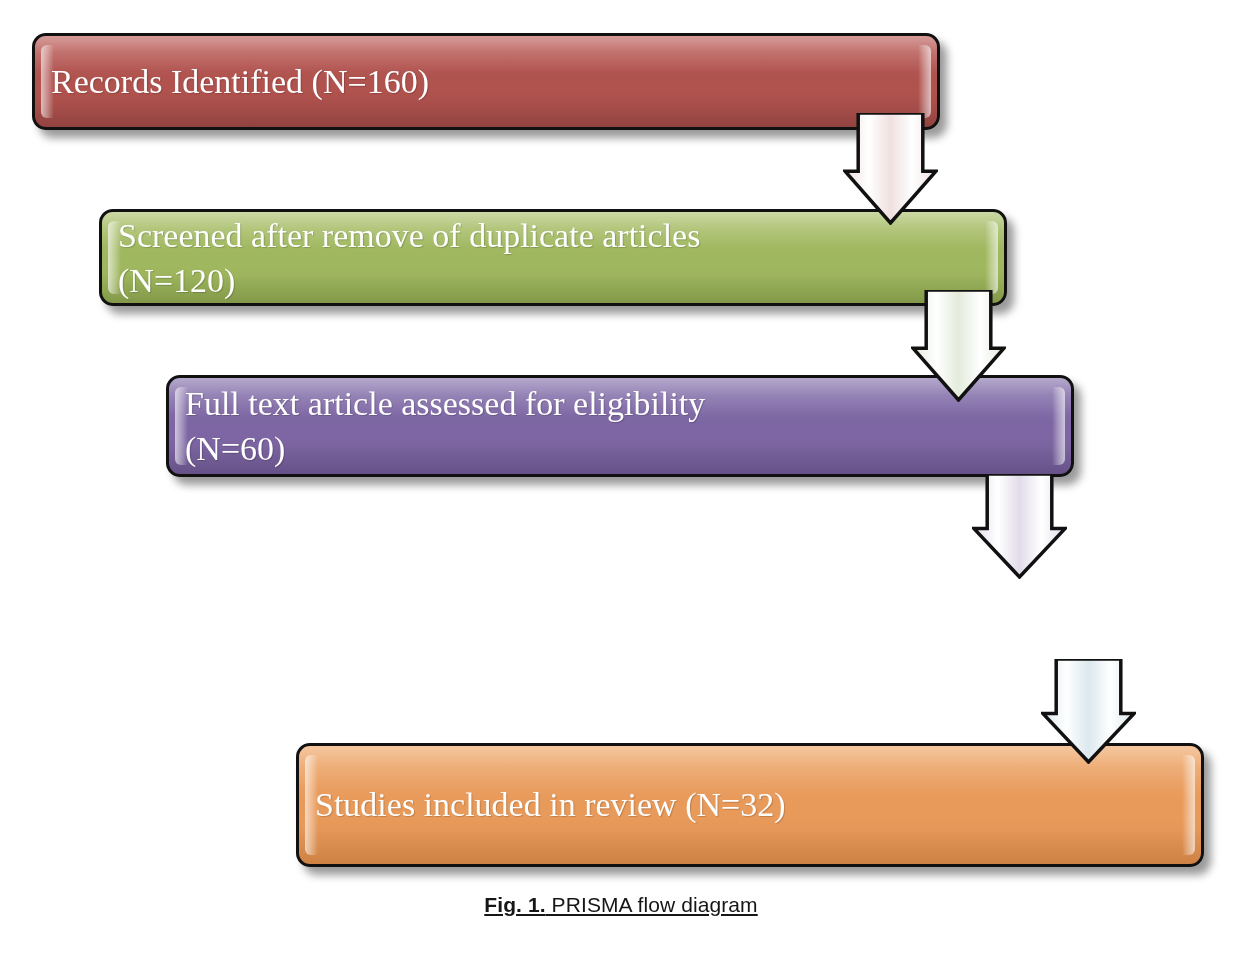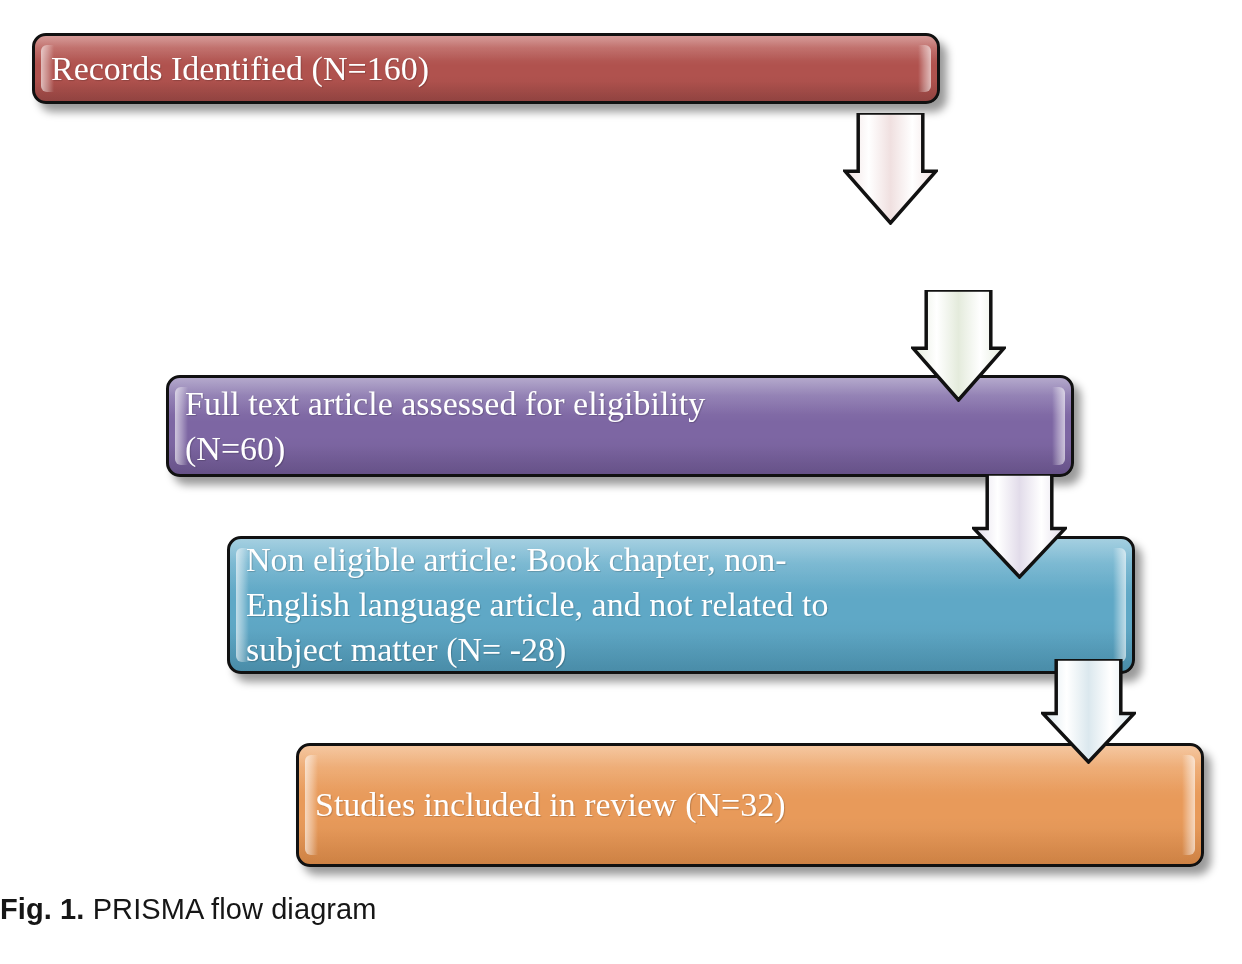--- a/index.html
+++ b/index.html
@@ -86,59 +86,59 @@
     z-index: 5;
   }
   .flow-arrow svg { display: block; }
 
   
   #figure-caption {
     position: absolute;
     left: 0;
     right: 0;
     top: 893px;
-    text-align: left;
+    text-align: center;
     font-family: "Liberation Sans", sans-serif;
-    font-size: 29px;
+    font-size: 21px;
     color: #161616;
     letter-spacing: 0.1px;
+    text-decoration: underline;
   }
   #figure-caption .cap-strong {
     font-weight: bold;
   }
 </style>
 </head>
 <body>
 
 <div id="canvas">
 
-  <div class="flow-box" style="left: 32px; top: 33px; width: 908px; height: 71px; background: linear-gradient(rgb(196, 112, 108) 0%, rgb(176, 82, 78) 38%, rgb(176, 82, 78) 70%, rgb(156, 72, 69) 100%);">
+  <div class="flow-box" style="left: 32px; top: 33px; width: 908px; height: 97px; background: linear-gradient(rgb(196, 112, 108) 0%, rgb(176, 82, 78) 38%, rgb(176, 82, 78) 70%, rgb(156, 72, 69) 100%);">
     <div class="sheen"></div>
     <div class="bevel-l"></div>
     <div class="bevel-r"></div>
     <div class="box-label">Records Identified (N=160)</div>
   </div>
 
+  <div class="flow-box" style="left: 99px; top: 209px; width: 908px; height: 97px; background: linear-gradient(rgb(180, 200, 124) 0%, rgb(159, 183, 94) 38%, rgb(159, 183, 94) 70%, rgb(140, 164, 78) 100%);">
+    <div class="sheen"></div>
+    <div class="bevel-l"></div>
+    <div class="bevel-r"></div>
+    <div class="box-label">Screened after remove of duplicate articles
+(N=120)</div>
+  </div>
 
   <div class="flow-box" style="left: 166px; top: 375px; width: 908px; height: 102px; background: linear-gradient(rgb(147, 131, 182) 0%, rgb(125, 102, 163) 38%, rgb(125, 102, 163) 70%, rgb(110, 88, 146) 100%);">
     <div class="sheen"></div>
     <div class="bevel-l"></div>
     <div class="bevel-r"></div>
     <div class="box-label">Full text article assessed for eligibility
 (N=60)</div>
   </div>
 
-  <div class="flow-box" style="left: 227px; top: 536px; width: 908px; height: 138px; background: linear-gradient(rgb(125, 187, 212) 0%, rgb(95, 168, 198) 38%, rgb(95, 168, 198) 70%, rgb(79, 151, 181) 100%);">
-    <div class="sheen"></div>
-    <div class="bevel-l"></div>
-    <div class="bevel-r"></div>
-    <div class="box-label">Non eligible article: Book chapter, non-
-English language article, and not related to
-subject matter (N= -28)</div>
-  </div>
 
   <div class="flow-box" style="left: 296px; top: 743px; width: 908px; height: 124px; background: linear-gradient(rgb(240, 174, 118) 0%, rgb(232, 154, 90) 38%, rgb(232, 154, 90) 70%, rgb(221, 139, 73) 100%);">
     <div class="sheen"></div>
     <div class="bevel-l"></div>
     <div class="bevel-r"></div>
     <div class="box-label">Studies included in review (N=32)</div>
   </div>
 
   <div class="flow-arrow" style="left: 843px; top: 113px;">
       <svg width="95" height="112" viewBox="0 0 95 112">

